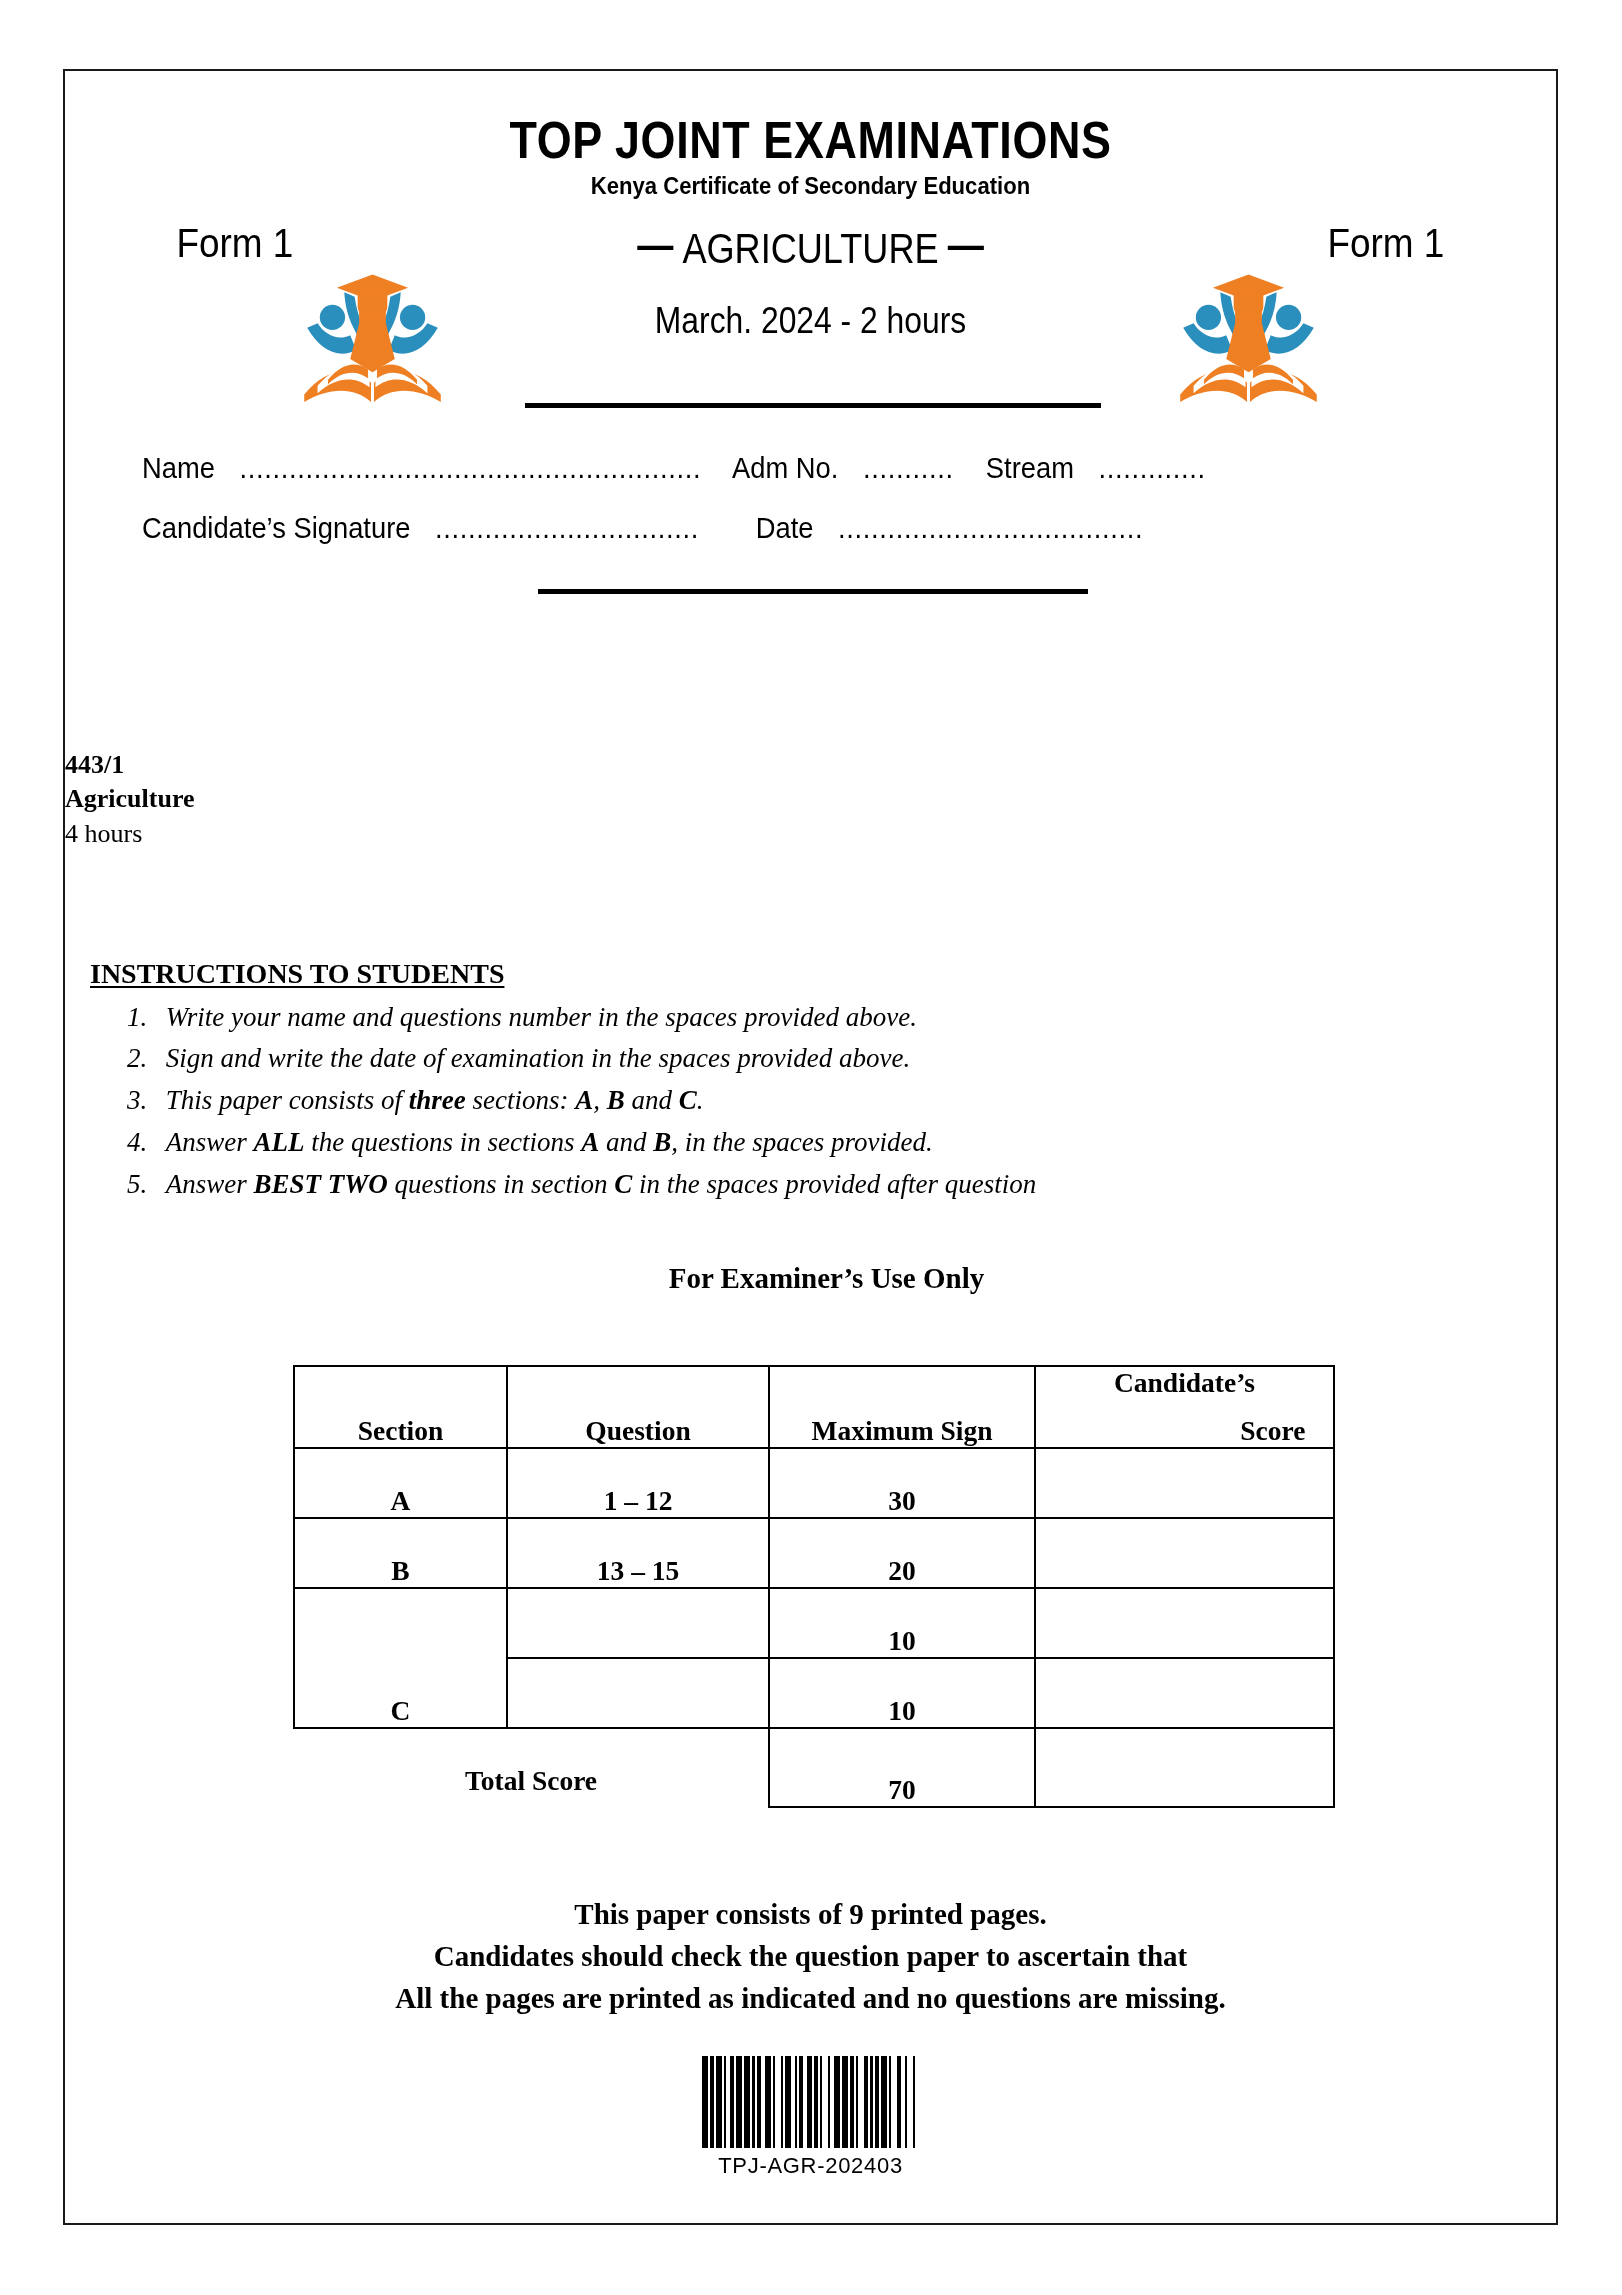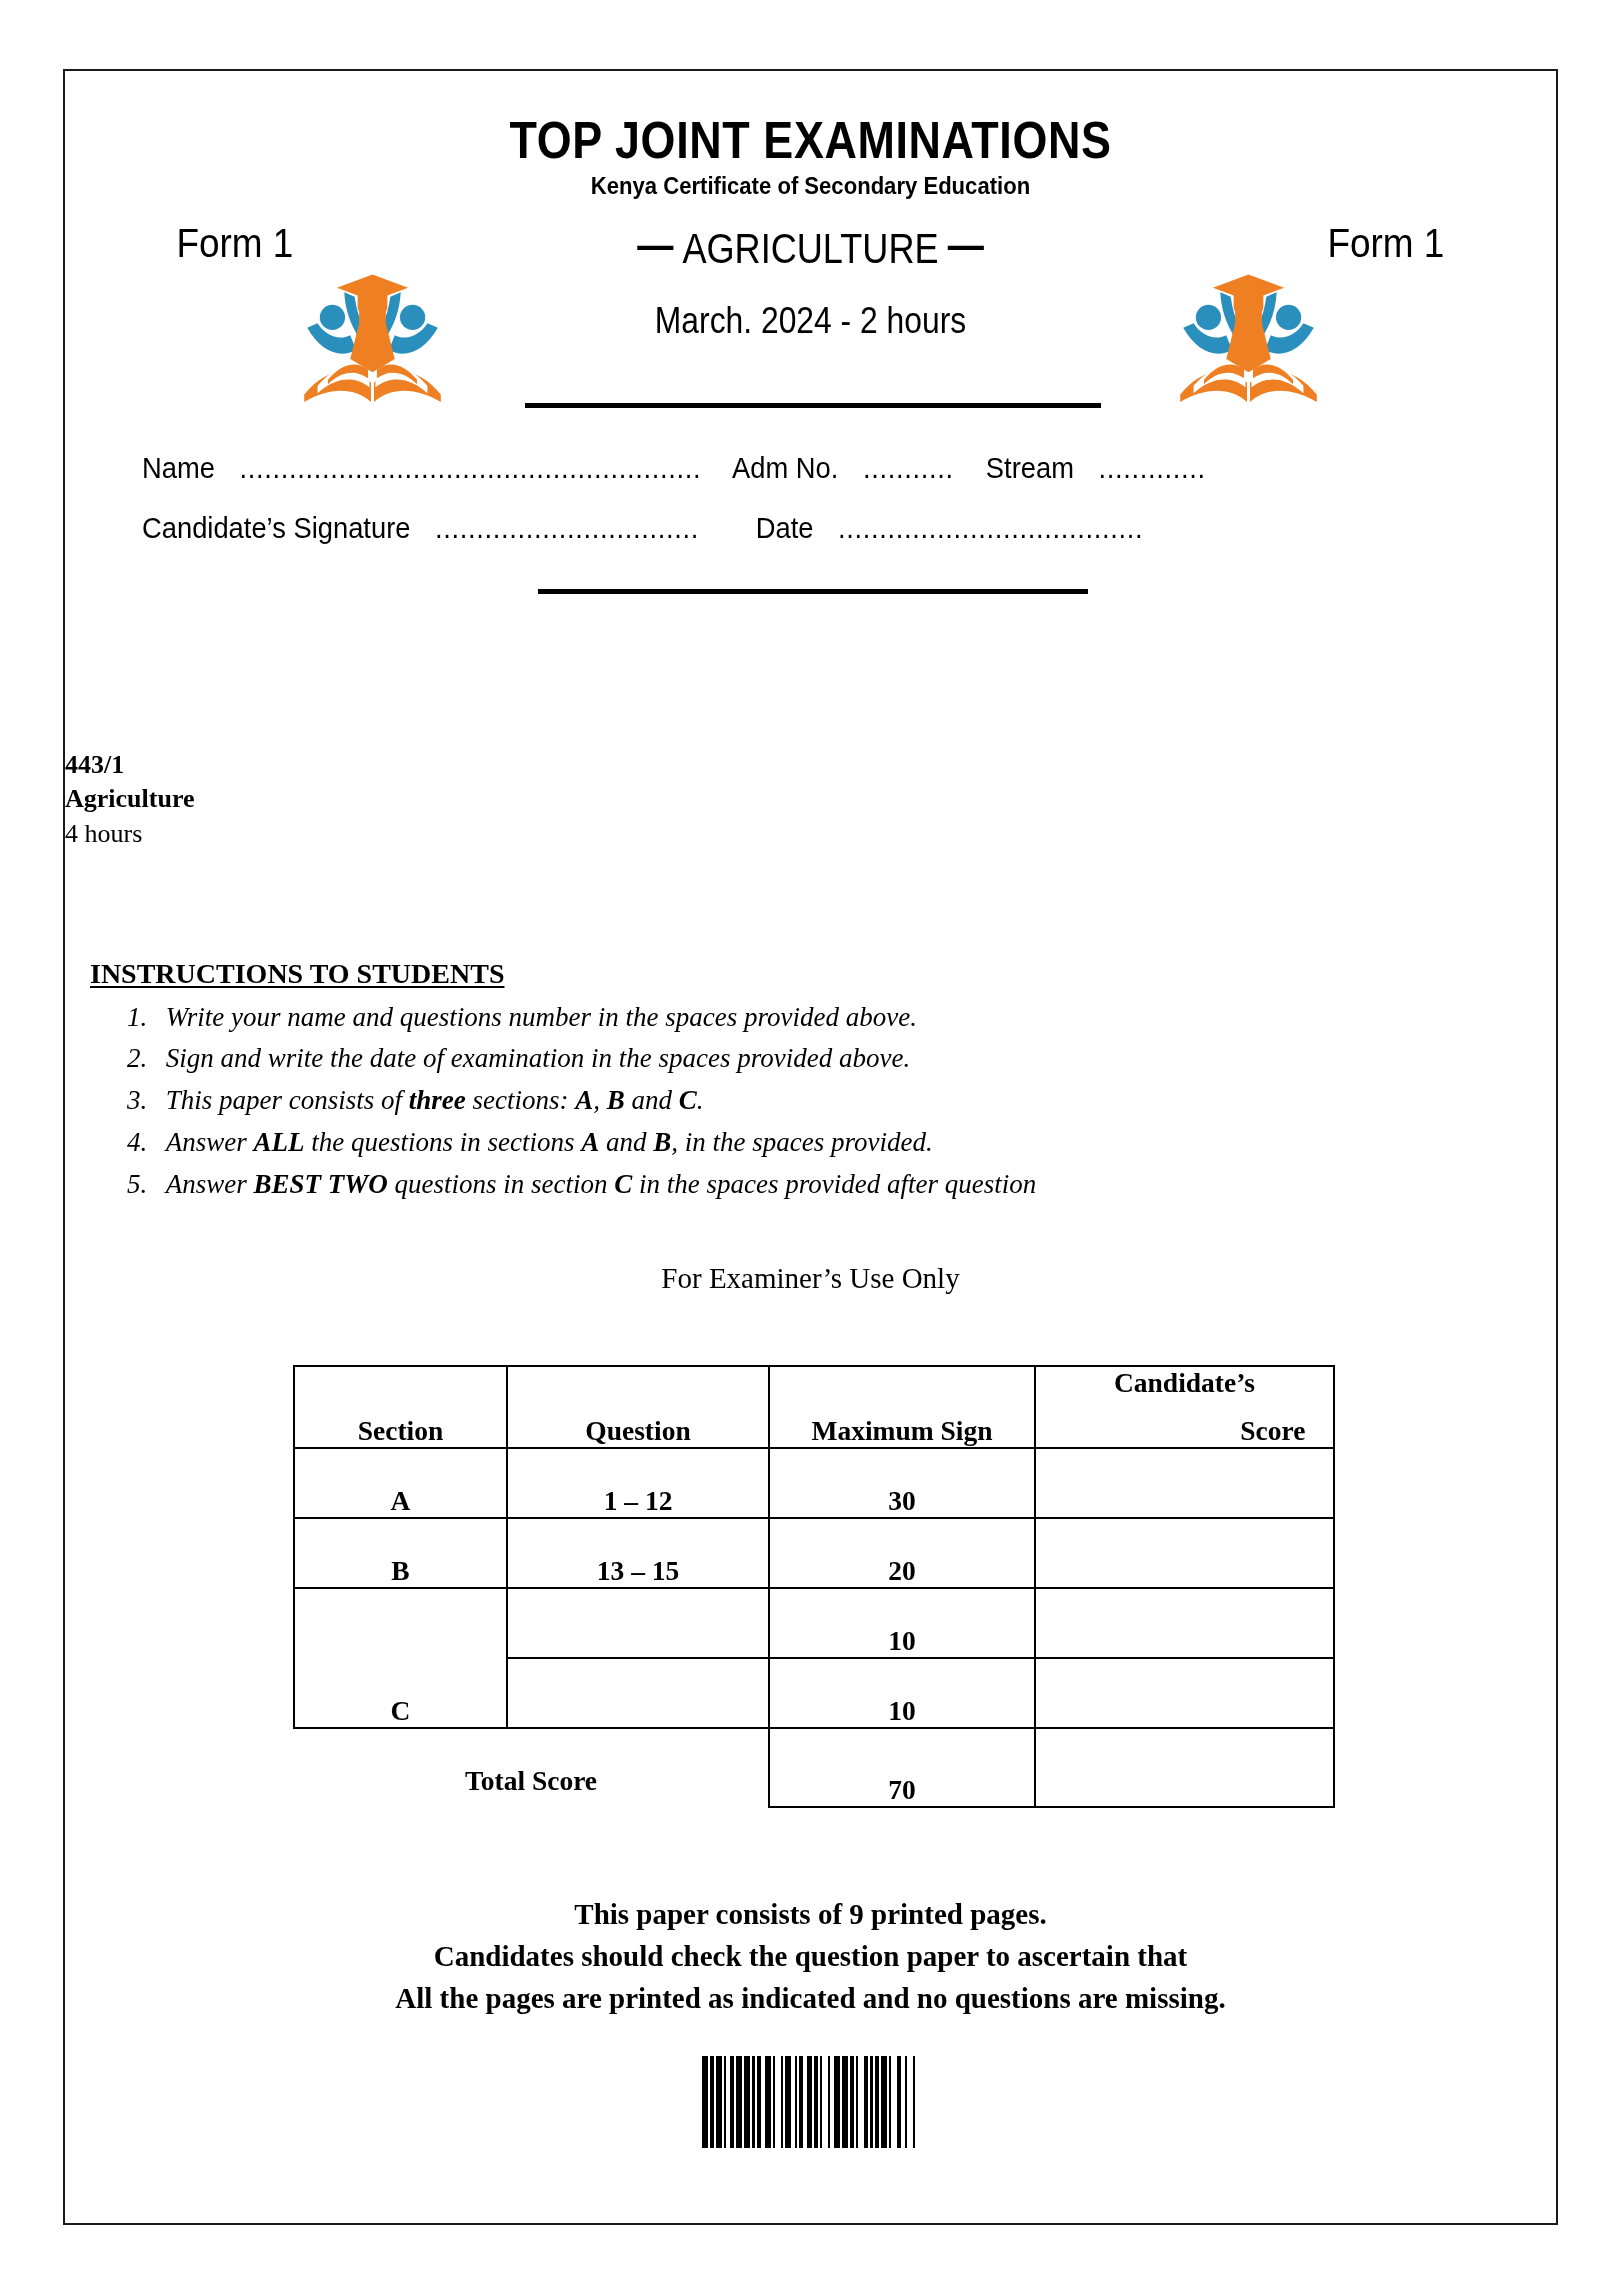--- a/index.html
+++ b/index.html
@@ -186,22 +186,23 @@
   ol.instr-list li { padding-left: 11.8px; }
   ol.instr-list li b { font-weight: 700; font-style: italic; }
 
   
   .examiner-heading {
     position: absolute;
     left: 0;
     top: 1191px;
     width: 100%;
     text-align: center;
-    font-weight: 400;
+    font-weight: 700;
     font-size: 29px;
+    padding-left: 16px;
   }
   .score-table-wrap {
     position: absolute;
     left: 228px;
     top: 1294px;
     width: 1039px;
   }
   table.score-table {
     border-collapse: collapse;
     width: 100%;
@@ -450,17 +451,18 @@
   </div>
 
   <div class="footer-note">
     <div>This paper consists of 9 printed pages.</div>
     <div>Candidates should check the question paper to ascertain that</div>
     <div>All the pages are printed as indicated and no questions are missing.</div>
   </div>
 
   <div class="barcode-block">
     <div class="barcode" id="barcode"><i class="b" style="width:5.9px"></i><i class="s" style="width:2px"></i><i class="b" style="width:3.9px"></i><i class="s" style="width:2px"></i><i class="b" style="width:5.9px"></i><i class="s" style="width:2px"></i><i class="b" style="width:2px"></i><i class="s" style="width:3.9px"></i><i class="b" style="width:3.9px"></i><i class="s" style="width:2px"></i><i class="b" style="width:5.9px"></i><i class="s" style="width:2px"></i><i class="b" style="width:5.9px"></i><i class="s" style="width:2px"></i><i class="b" style="width:3.9px"></i><i class="s" style="width:2px"></i><i class="b" style="width:3.9px"></i><i class="s" style="width:3.9px"></i><i class="b" style="width:5.9px"></i><i class="s" style="width:2px"></i><i class="b" style="width:2px"></i><i class="s" style="width:5.9px"></i><i class="b" style="width:2px"></i><i class="s" style="width:2px"></i><i class="b" style="width:5.9px"></i><i class="s" style="width:3.9px"></i><i class="b" style="width:2px"></i><i class="s" style="width:2px"></i><i class="b" style="width:3.9px"></i><i class="s" style="width:3.9px"></i><i class="b" style="width:5.9px"></i><i class="s" style="width:2px"></i><i class="b" style="width:3.9px"></i><i class="s" style="width:2px"></i><i class="b" style="width:2px"></i><i class="s" style="width:5.9px"></i><i class="b" style="width:2px"></i><i class="s" style="width:3.9px"></i><i class="b" style="width:5.9px"></i><i class="s" style="width:2px"></i><i class="b" style="width:5.9px"></i><i class="s" style="width:2px"></i><i class="b" style="width:3.9px"></i><i class="s" style="width:2px"></i><i class="b" style="width:2px"></i><i class="s" style="width:5.9px"></i><i class="b" style="width:3.9px"></i><i class="s" style="width:2px"></i><i class="b" style="width:3.9px"></i><i class="s" style="width:2px"></i><i class="b" style="width:3.9px"></i><i class="s" style="width:2px"></i><i class="b" style="width:5.9px"></i><i class="s" style="width:2px"></i><i class="b" style="width:2px"></i><i class="s" style="width:5.9px"></i><i class="b" style="width:3.9px"></i><i class="s" style="width:3.9px"></i><i class="b" style="width:2px"></i><i class="s" style="width:5.9px"></i><i class="b" style="width:2px"></i><i class="s" style="width:3.9px"></i></div>
+    <div class="barcode-label">TPJ-AGR-202403</div>
   </div>
 
  </div>
 </div>
 
 
 </body></html>

